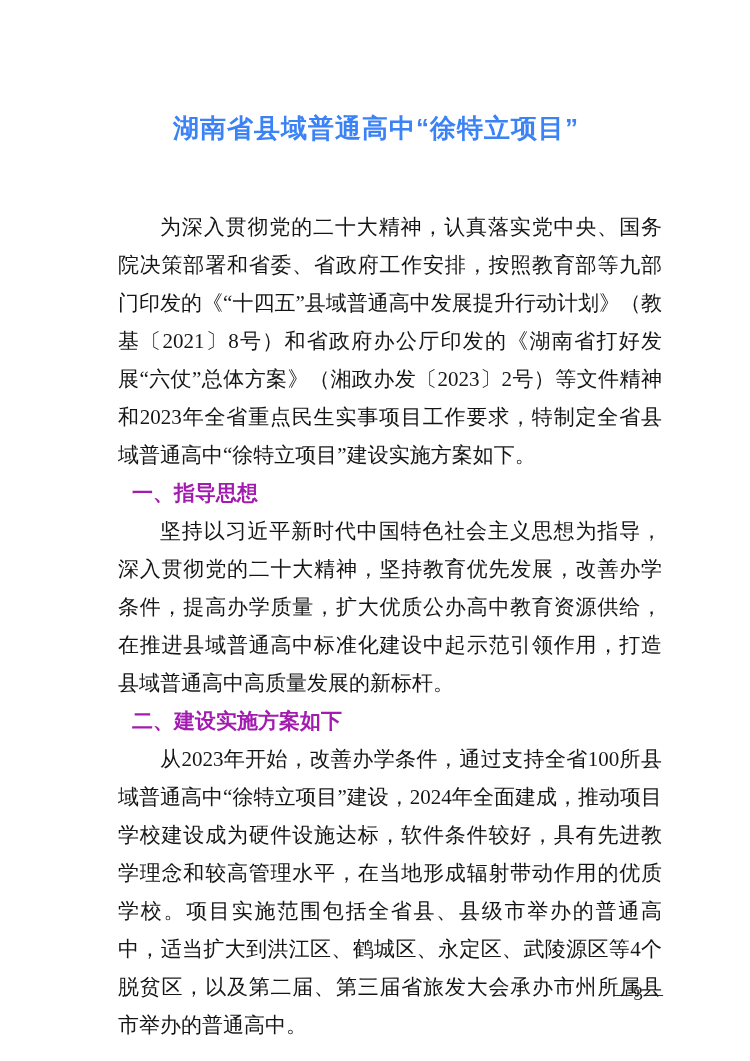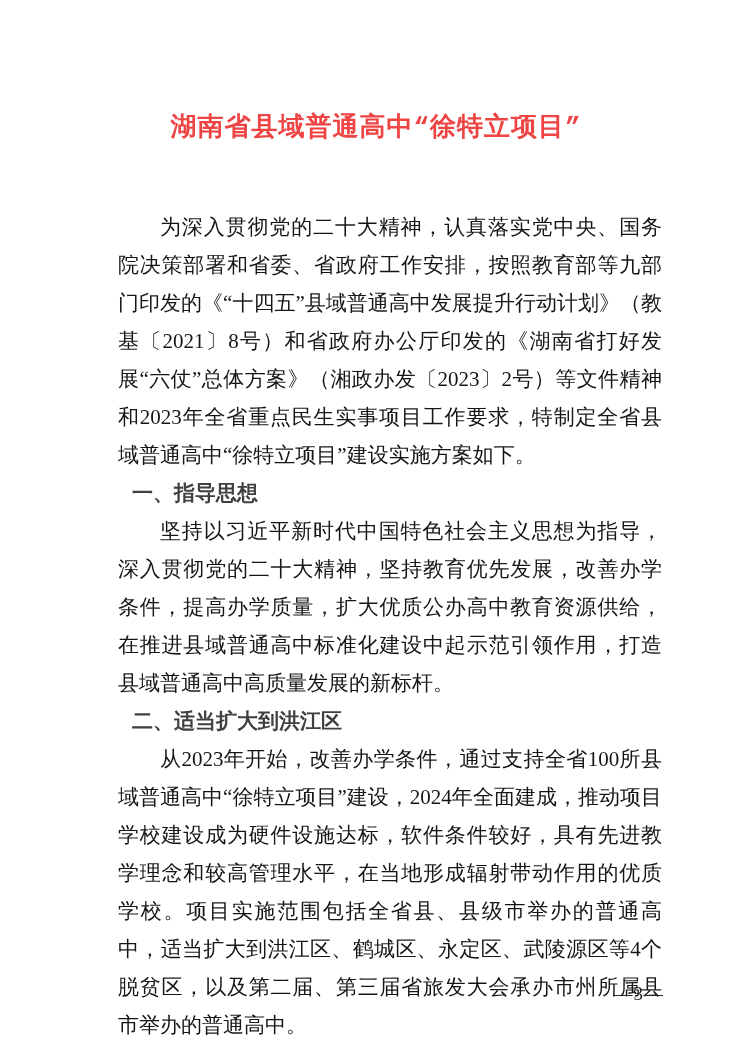--- a/index.html
+++ b/index.html
@@ -19,23 +19,23 @@
   .page {
     position: relative;
     width: 750px;
     height: 1061px;
     background: #ffffff;
     padding: 104px 88px 0 90px;
   }
 
   .title {
     text-align: center;
-    font-family: Liberation Mono, monospace;
+    font-family: Liberation Sans, sans-serif;
     font-weight: 700;
-    color: #ef4444;
+    color: #3b82f6;
     margin-bottom: 56px;
   }
 
   .title-line1 {
     display: block;
     font-size: 26px;
     line-height: 48px;
     letter-spacing: 1px;
   }
 
@@ -61,21 +61,21 @@
     color: #151515;
     margin-left: 28px;
   }
 
   .heading {
     font-family: "Liberation Sans", "DejaVu Sans", sans-serif;
     font-size: 21px;
     line-height: 38px;
     font-weight: 700;
     text-indent: 2em;
-    color: #404040;
+    color: #a21caf;
   }
 
   .page-number {
     position: absolute;
     right: 86px;
     bottom: 56px;
     font-size: 19px;
     letter-spacing: 1px;
     color: #222222;
   }
@@ -89,20 +89,20 @@
     <span class="title-line1">湖南省县域普通高中“徐特立项目”</span>
   </h1>
 
   <div class="body-text">
     <p class="para">为深入贯彻党的二十大精神，认真落实党中央、国务院决策部署和省委、省政府工作安排，按照教育部等九部门印发的《“十四五”县域普通高中发展提升行动计划》（教基〔2021〕8号）和省政府办公厅印发的《湖南省打好发展“六仗”总体方案》（湘政办发〔2023〕2号）等文件精神和2023年全省重点民生实事项目工作要求，特制定全省县域普通高中“徐特立项目”建设实施方案如下。</p>
 
     <h2 class="heading">一、指导思想</h2>
 
     <p class="para">坚持以习近平新时代中国特色社会主义思想为指导，深入贯彻党的二十大精神，坚持教育优先发展，改善办学条件，提高办学质量，扩大优质公办高中教育资源供给，在推进县域普通高中标准化建设中起示范引领作用，打造县域普通高中高质量发展的新标杆。</p>
 
-    <h2 class="heading">二、适当扩大到洪江区</h2>
+    <h2 class="heading">二、建设实施方案如下</h2>
 
     <p class="para">从2023年开始，改善办学条件，通过支持全省100所县域普通高中“徐特立项目”建设，2024年全面建成，推动项目学校建设成为硬件设施达标，软件条件较好，具有先进教学理念和较高管理水平，在当地形成辐射带动作用的优质学校。项目实施范围包括全省县、县级市举办的普通高中，适当扩大到洪江区、鹤城区、永定区、武陵源区等4个脱贫区，以及第二届、第三届省旅发大会承办市州所属县市举办的普通高中。</p>
   </div>
 
   <div class="page-number">—3—</div>
 
 </div>
 
 </body></html>

